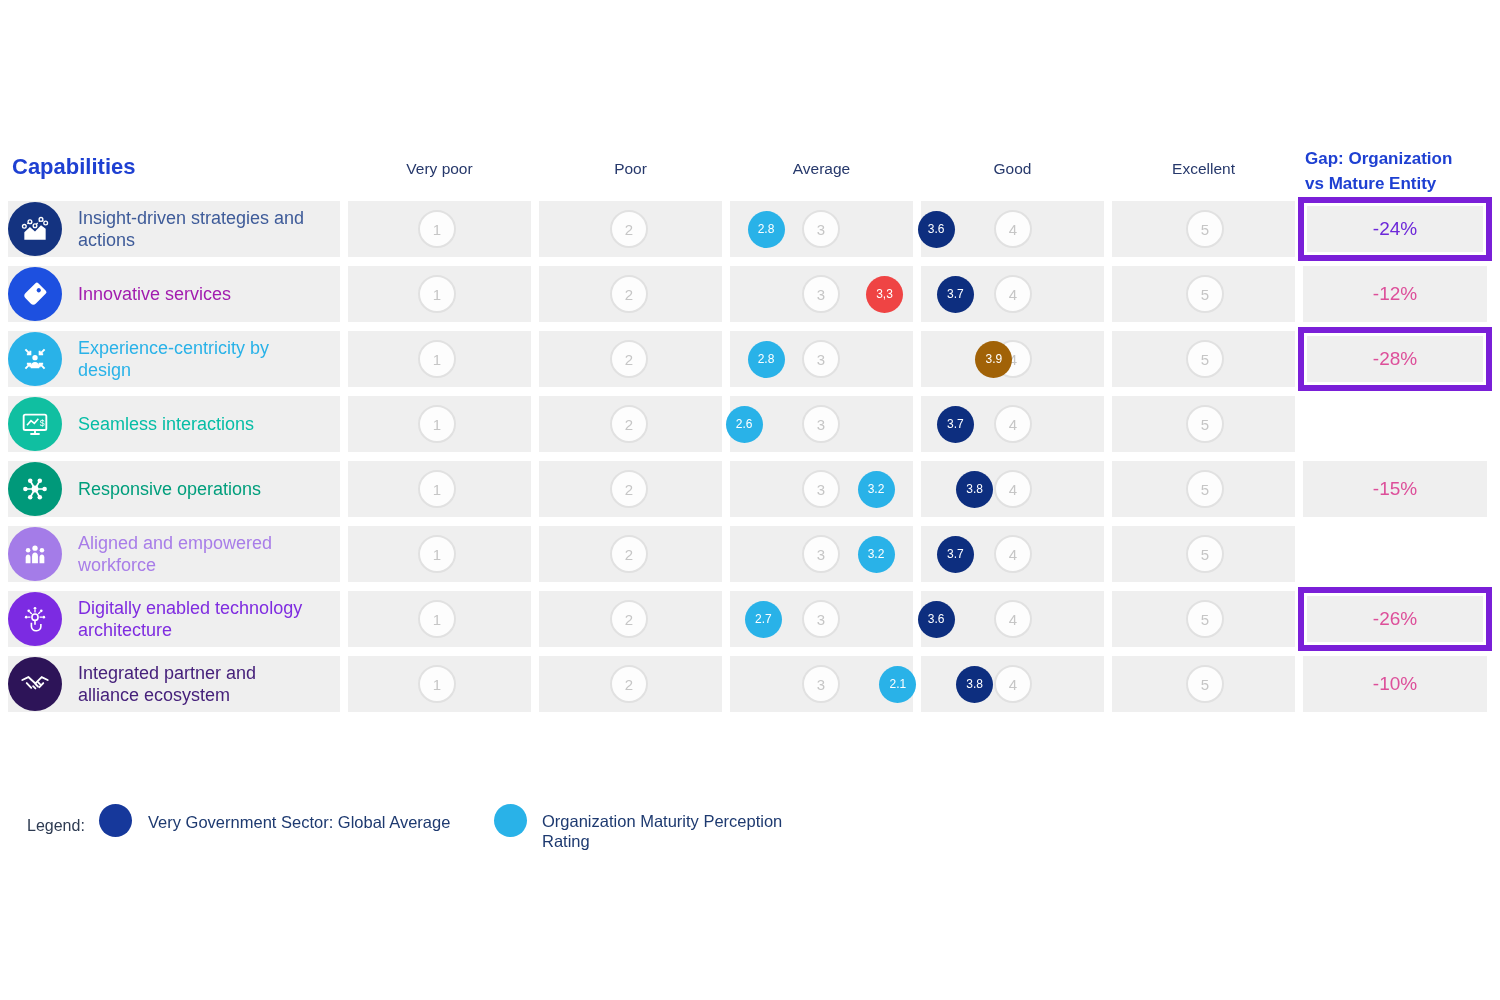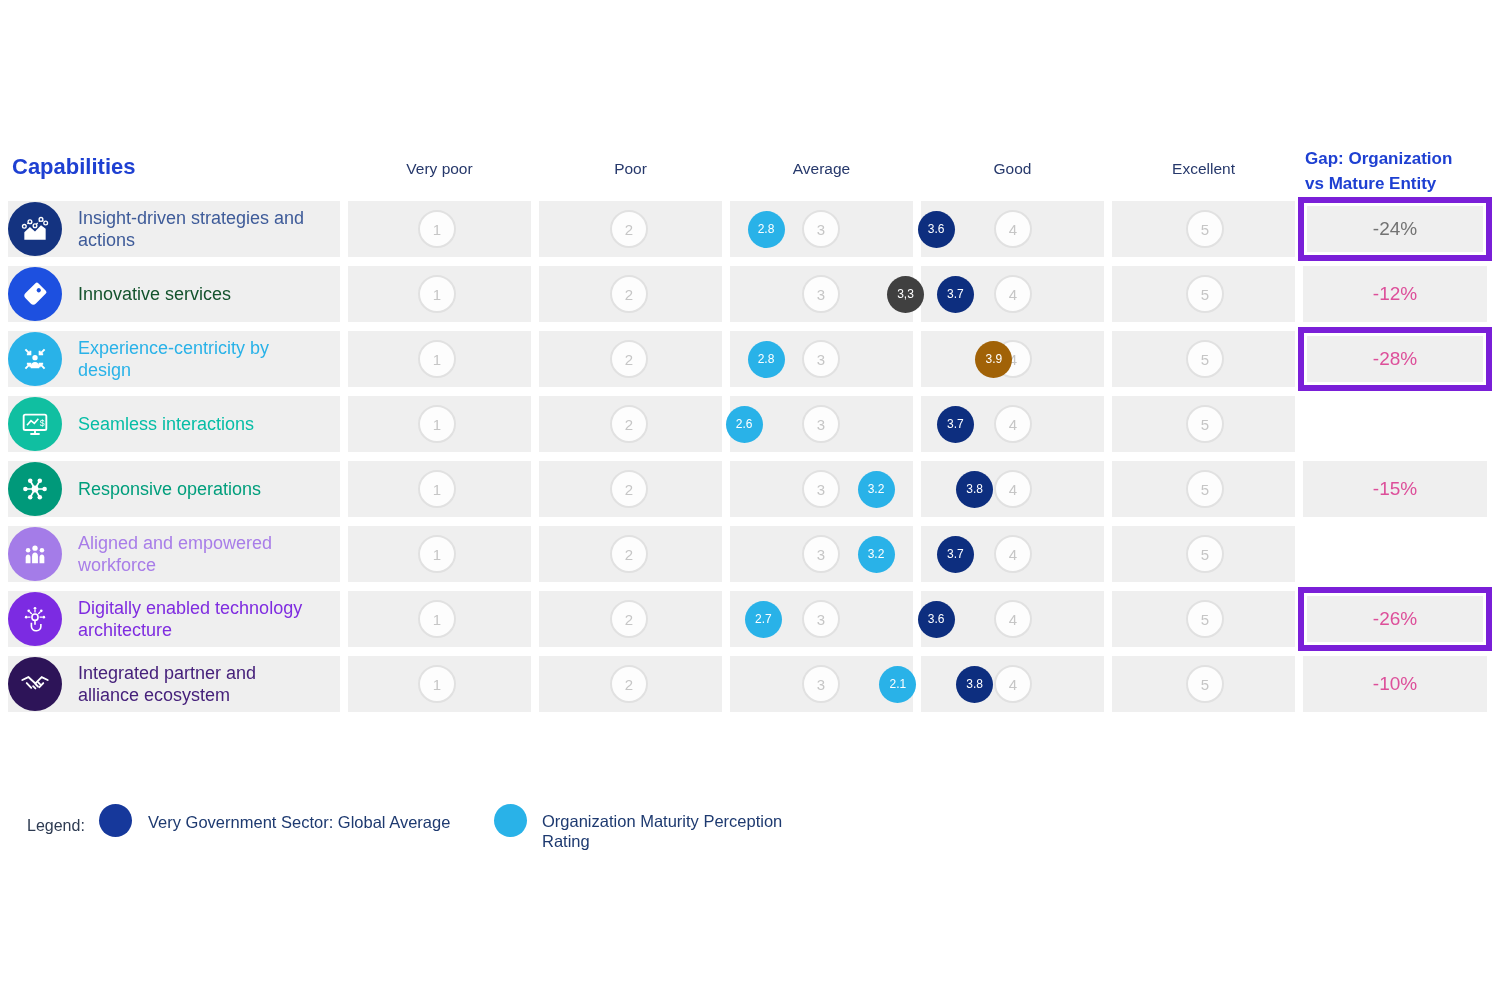--- a/index.html
+++ b/index.html
@@ -75,40 +75,40 @@
         <div class="rating-cell" style="left: 573px;"></div>
         <div class="rating-cell" style="left: 764px;"></div>
         <div class="scale-circle" style="left: 70px;">1</div>
         <div class="scale-circle" style="left: 262px;">2</div>
         <div class="scale-circle" style="left: 454px;">3</div>
         <div class="scale-circle" style="left: 646px;">4</div>
         <div class="scale-circle" style="left: 838px;">5</div>
       </div>
     <div class="gap-cell hl" style="border-color: rgb(122, 31, 216);">
         <div class="gap-inner">
-          <span style="color: #737373;">-24%</span>
+          <span style="color: #6d28d9;">-24%</span>
         </div>
       </div>
   </div>
 
   <div class="row" style="top:266px">
     <div class="cap-bg"></div>
     <div class="cap-icon" style="background: rgb(29, 80, 224);">
       <svg viewBox="0 0 24 24">
           <g transform="rotate(45 12 12)">
             <path d="M8 4.5 h8 a1.5 1.5 0 0 1 1.5 1.5 v10.5 a2.8 2.8 0 0 1 -2.8 2.8 h-5.4 a2.8 2.8 0 0 1 -2.8 -2.8 V6 A1.5 1.5 0 0 1 8 4.5 Z" fill="#fff"></path>
             <circle cx="12" cy="8" r="1.6" fill="#1d50e0"></circle>
           </g>
         </svg>
     </div>
-    <div class="cap-label" style="color: #14532d;">
+    <div class="cap-label" style="color: #a21caf;">
         <span>Innovative services</span>
       </div>
     <div class="rating-strip">
-      <div class="dot perception" style="left: 539px; background: #404040;">3,3</div>
+      <div class="dot perception" style="left: 518px; background: #ef4444;">3,3</div>
       <div class="dot global" style="left: 588.9px; background: rgb(13, 46, 127);">3.7</div>
     <div class="rating-cell" style="left: 0px;"></div>
         <div class="rating-cell" style="left: 191px;"></div>
         <div class="rating-cell" style="left: 382px;"></div>
         <div class="rating-cell" style="left: 573px;"></div>
         <div class="rating-cell" style="left: 764px;"></div>
         <div class="scale-circle" style="left: 70px;">1</div>
         <div class="scale-circle" style="left: 262px;">2</div>
         <div class="scale-circle" style="left: 454px;">3</div>
         <div class="scale-circle" style="left: 646px;">4</div>

